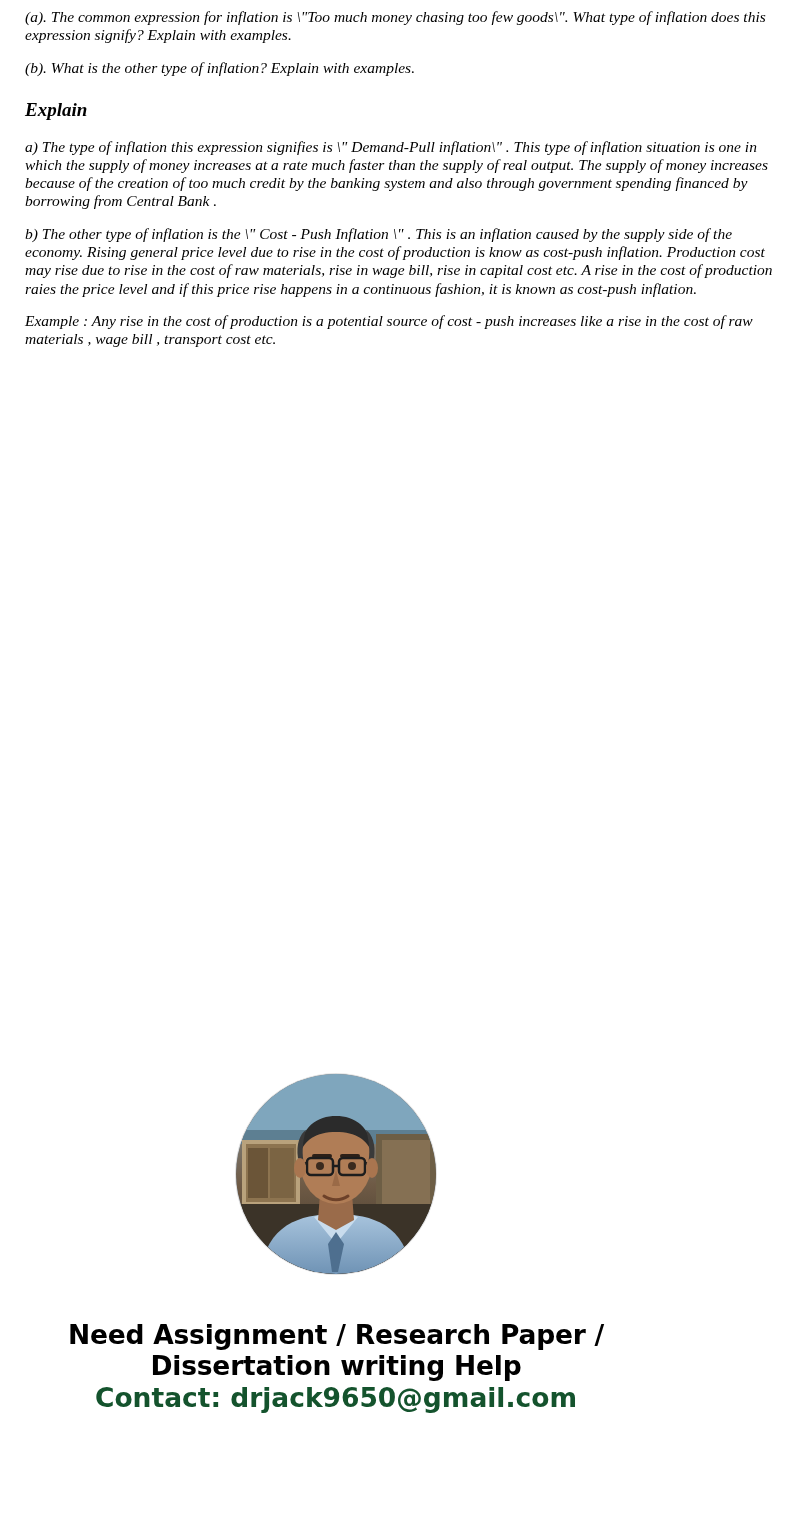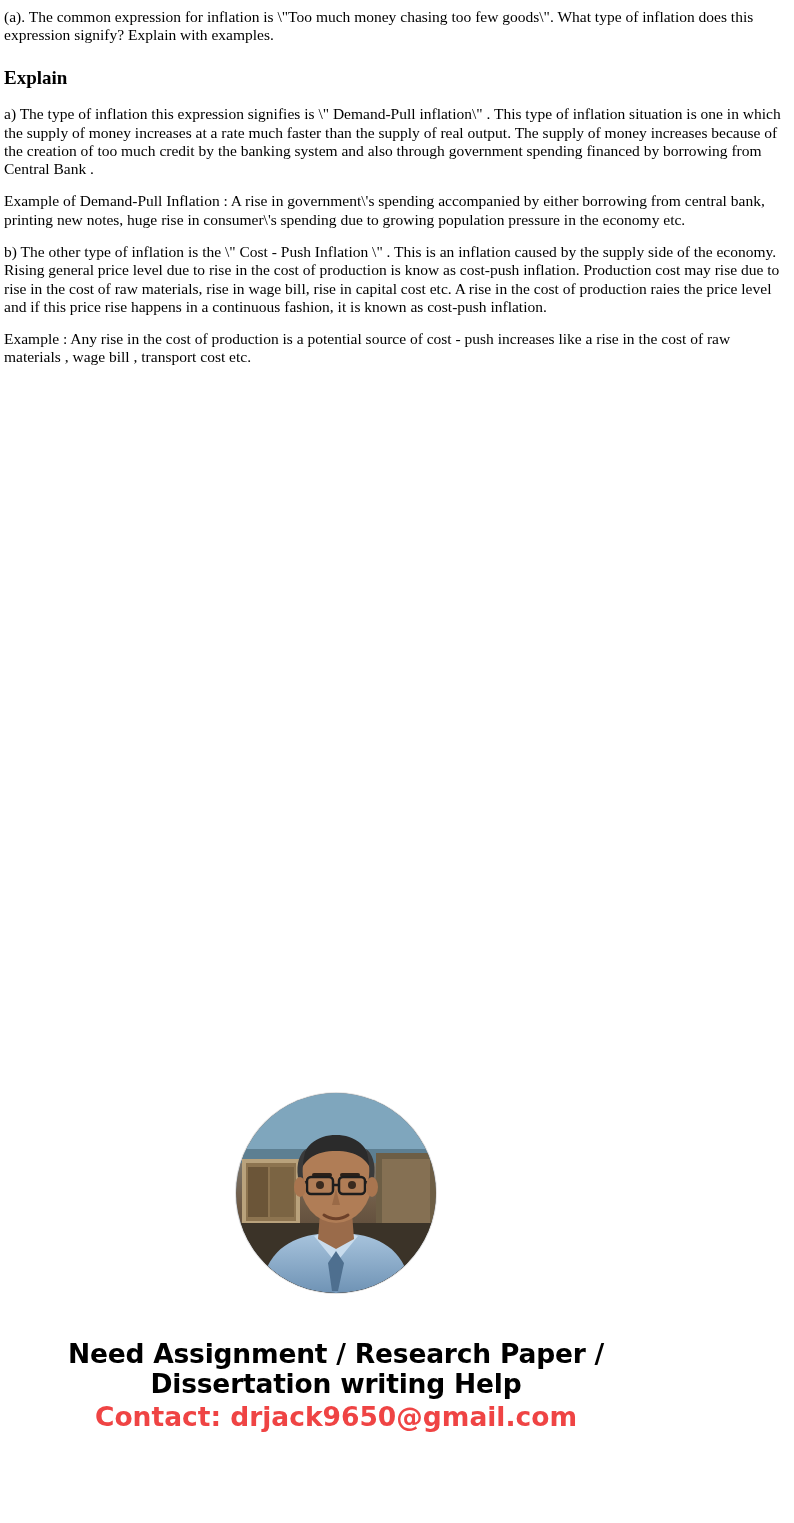--- a/index.html
+++ b/index.html
@@ -10,21 +10,22 @@
   body {
     width: 794px;
     min-height: 1523px;
     font-family: "Liberation Serif", serif;
     color: #000000;
     position: relative;
   }
   .page {
     width: 794px;
     box-sizing: border-box;
-    padding: 8px 10px 0 4px;
+    padding: 8px 10px 0 25px;
+    font-style: italic;
   }
   p.para {
     font-family: "Liberation Serif", serif;
     font-size: 15.5px;
     line-height: 1.18;
     margin: 0 0 14px 0;
     text-align: left;
   }
   p.para:first-child {
     margin-top: 0;
@@ -68,36 +69,36 @@
     line-height: 1.15;
     letter-spacing: -0.2px;
     color: #000000;
   }
   .promo-line2 {
     margin-top: 2px;
     font-family: "DejaVu Sans", sans-serif;
     font-weight: bold;
     font-size: 26.5px;
     line-height: 1.15;
-    color: #ef4444;
+    color: #14532d;
   }
 </style>
 </head>
 <body>
 
 <div class="page">
 
   <p class="para">(a). The common expression for inflation is \"Too much money chasing too few goods\". What type of inflation does this expression signify? Explain with examples.</p>
 
+  <p class="para">(b). What is the other type of inflation? Explain with examples.</p>
 
   <h2 class="solution">Explain</h2>
 
   <p class="para">a) The type of inflation this expression signifies is \" Demand-Pull inflation\" . This type of inflation situation is one in which the supply of money increases at a rate much faster than the supply of real output. The supply of money increases because of the creation of too much credit by the banking system and also through government spending financed by borrowing from Central Bank .</p>
 
-  <p class="para">Example of Demand-Pull Inflation : A rise in government\'s spending accompanied by either borrowing from central bank, printing new notes, huge rise in consumer\'s spending due to growing population pressure in the economy etc.</p>
 
   <p class="para">b) The other type of inflation is the \" Cost - Push Inflation \" . This is an inflation caused by the supply side of the economy. Rising general price level due to rise in the cost of production is know as cost-push inflation. Production cost may rise due to rise in the cost of raw materials, rise in wage bill, rise in capital cost etc. A rise in the cost of production raies the price level and if this price rise happens in a continuous fashion, it is known as cost-push inflation.</p>
 
   <p class="para">Example : Any rise in the cost of production is a potential source of cost - push increases like a rise in the cost of raw materials , wage bill , transport cost etc.</p>
 
 </div>
 
 <div class="spacer"></div>
 
 <div class="promo">

